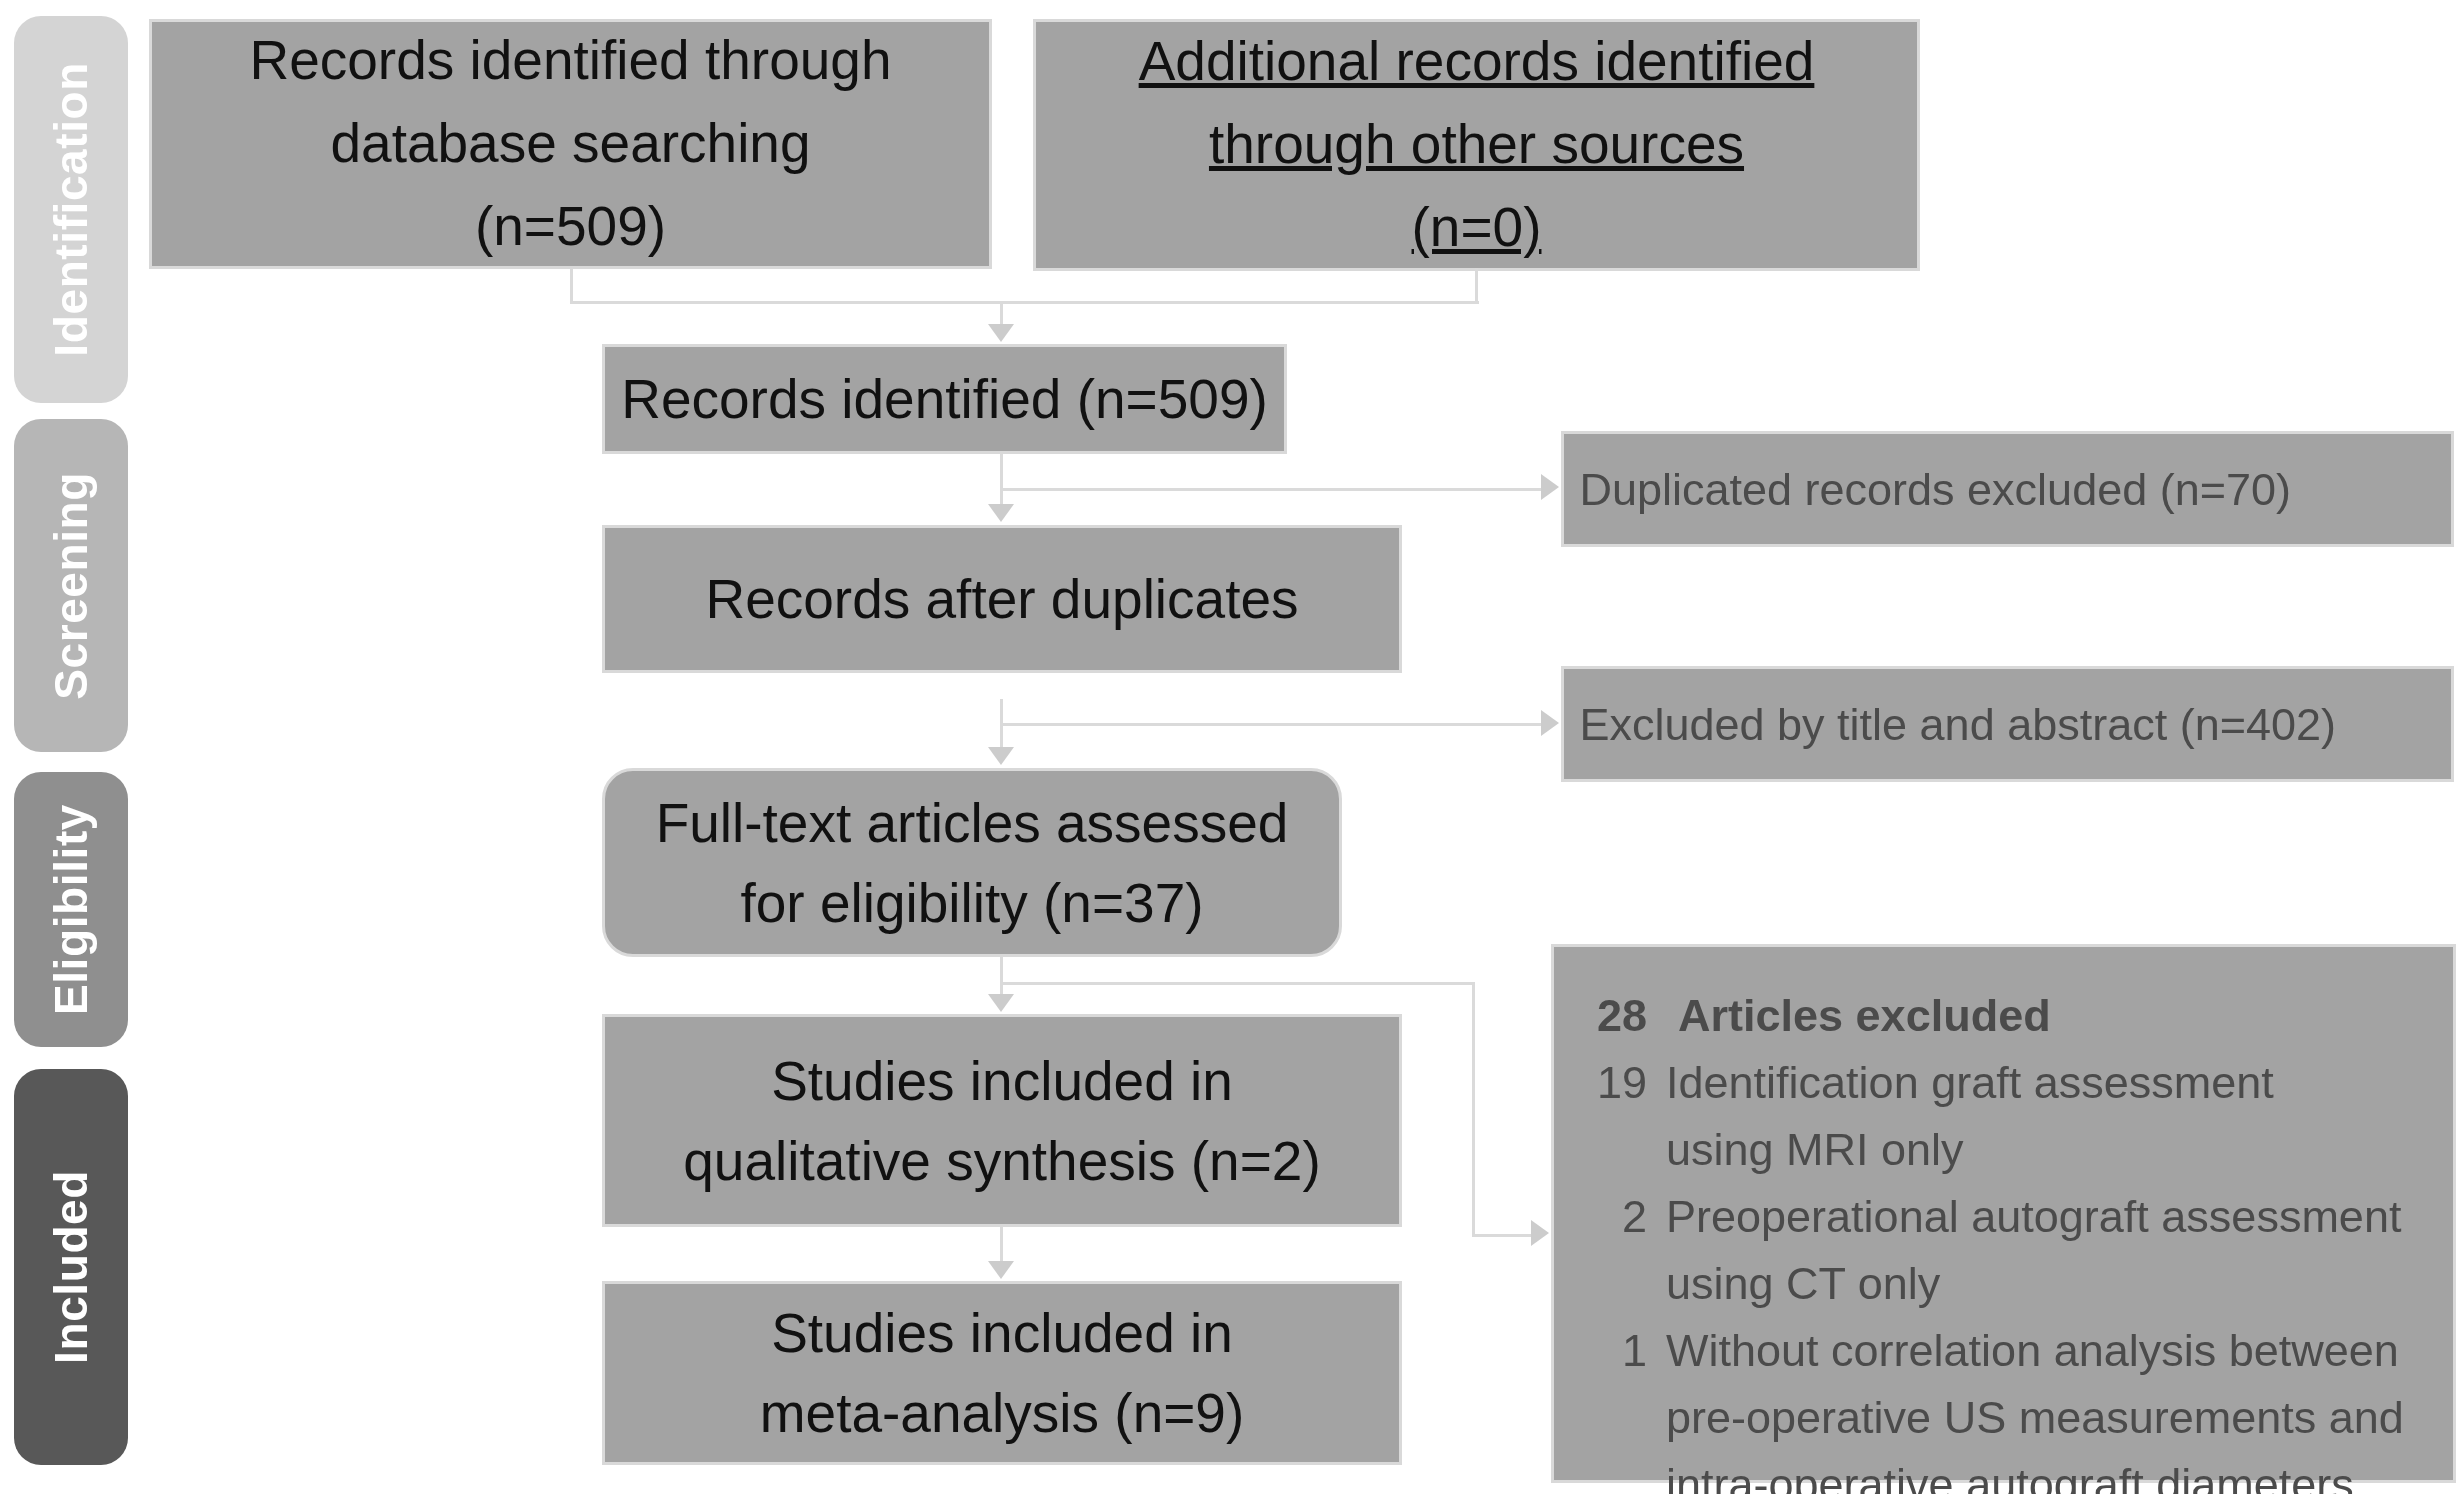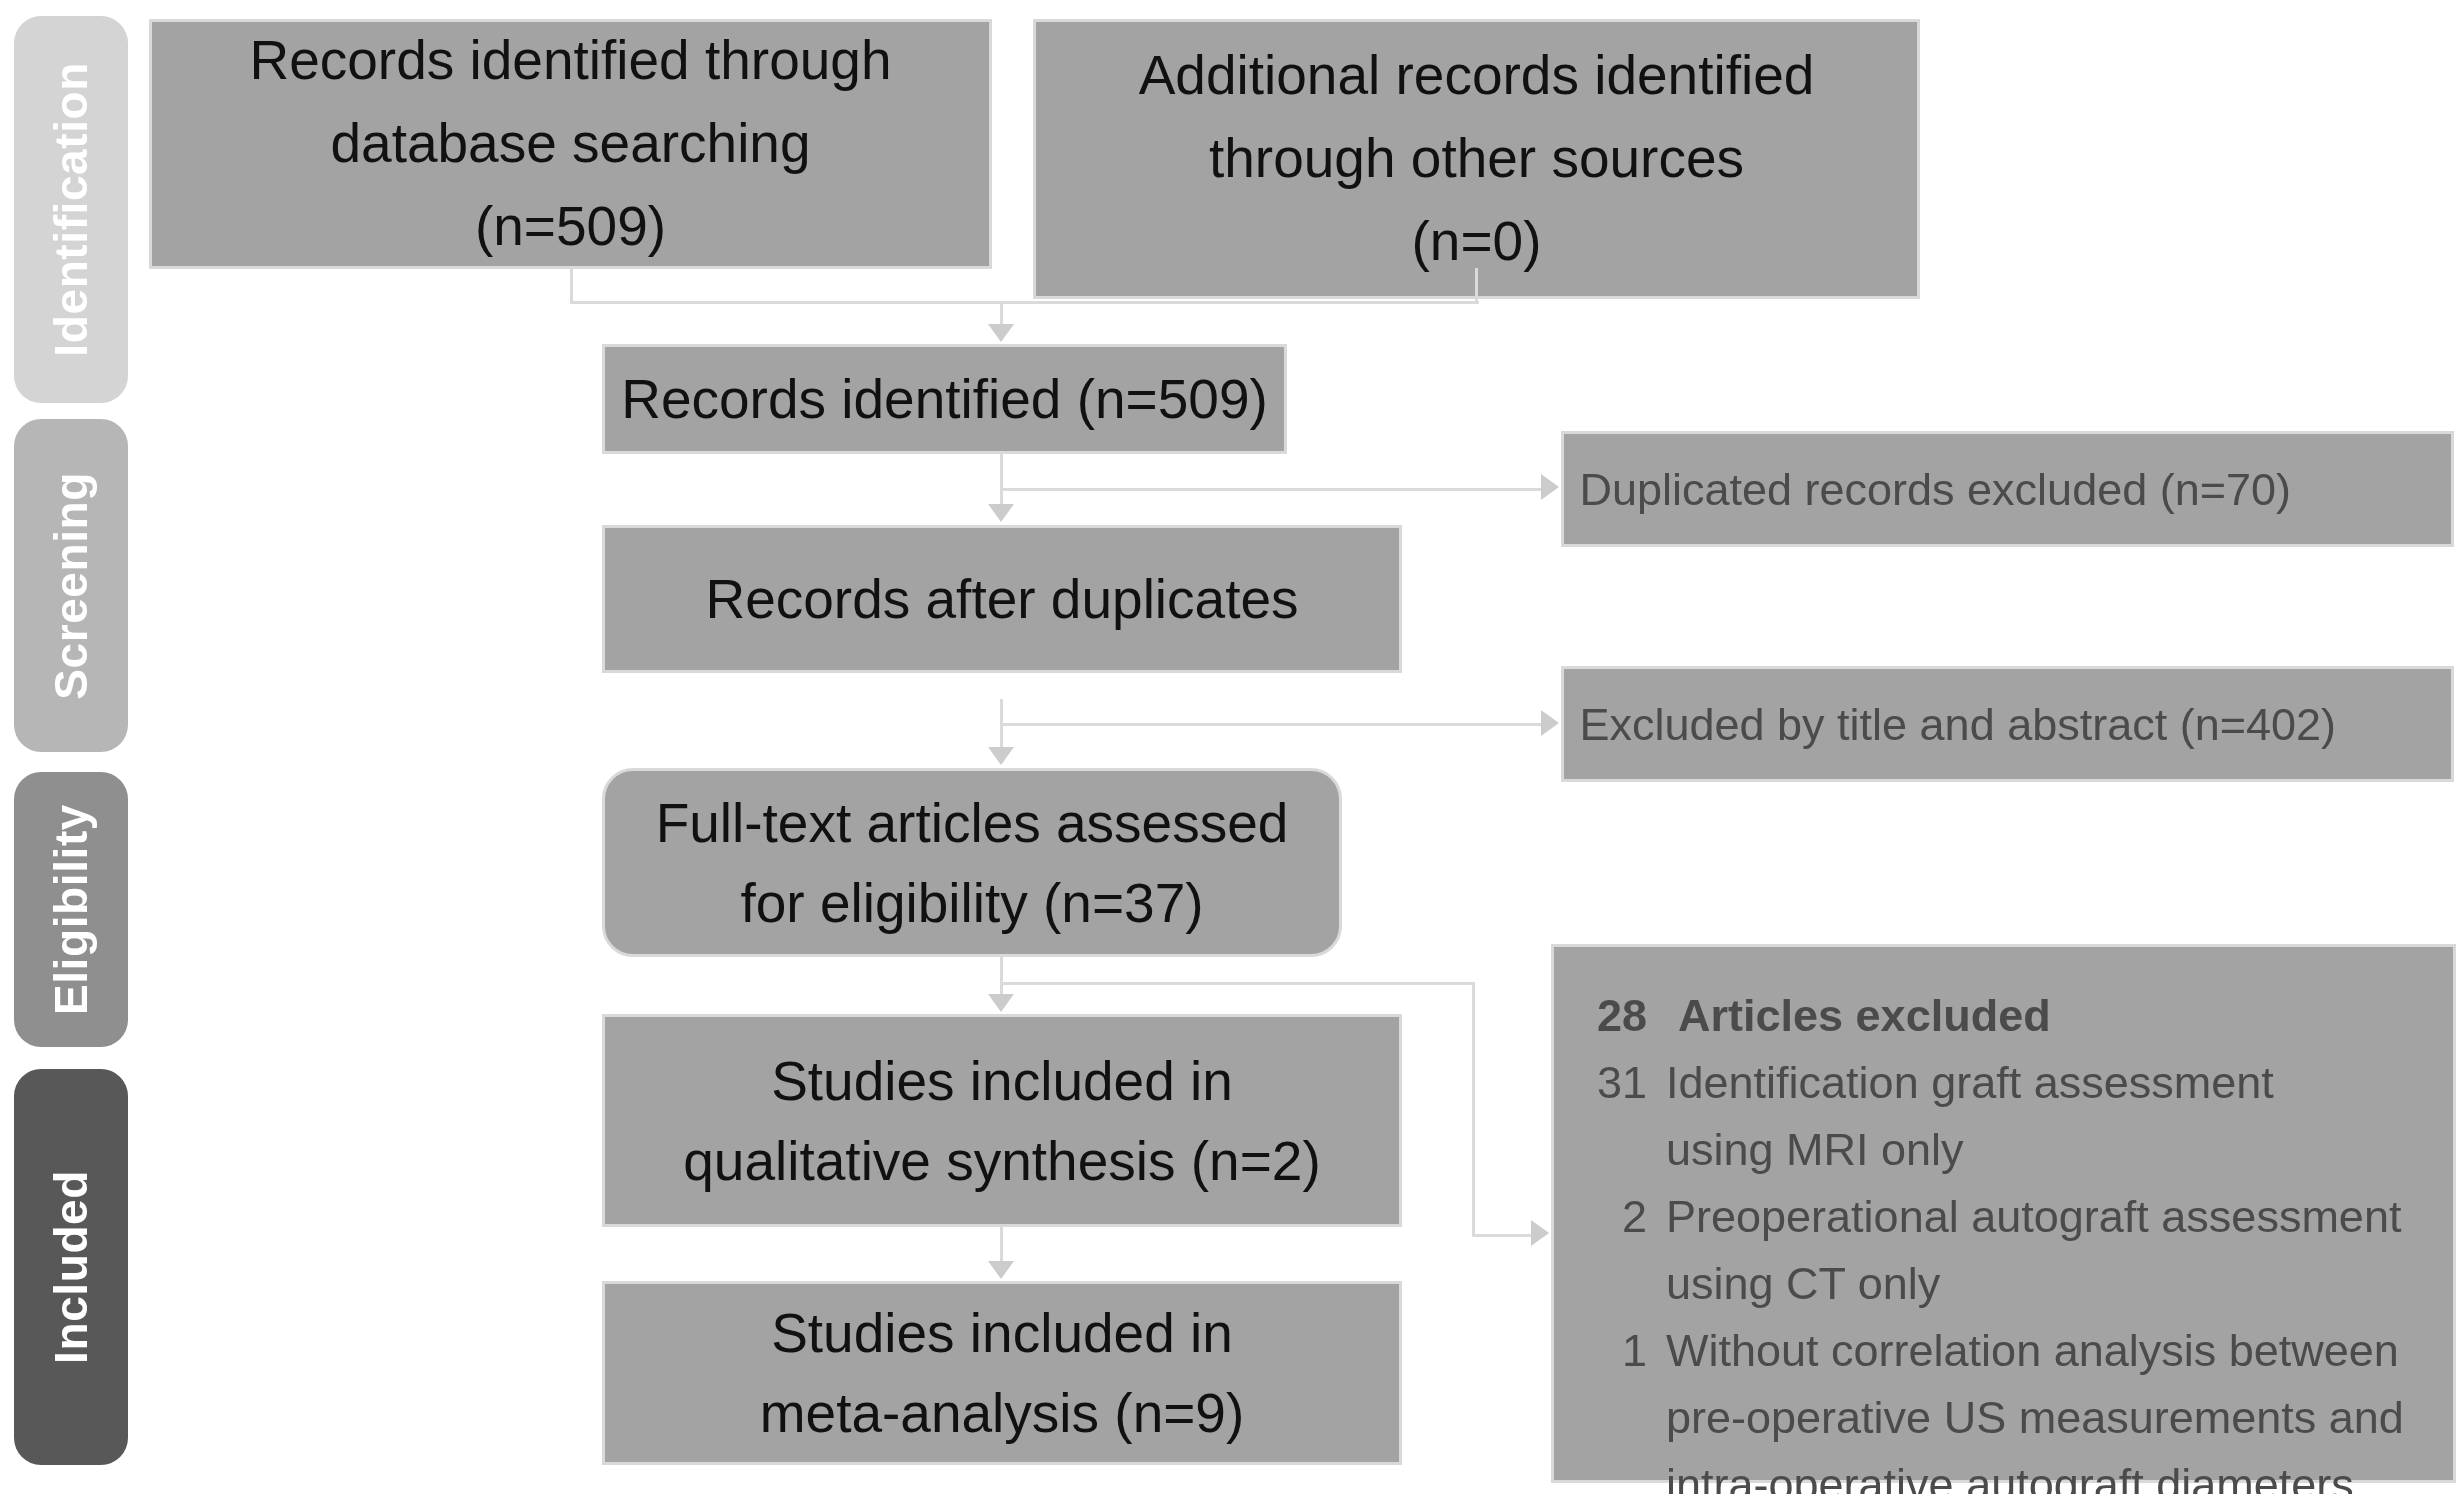--- a/index.html
+++ b/index.html
@@ -84,21 +84,21 @@
   </div>
   <div class="stage" style="top: 1069px; height: 396px; background: rgb(88, 88, 88);">
     <span>Included</span>
   </div>
 
   <div class="box" style="left:149px;top:18.6px;width:843px;height:250px;">
     <div class="top-text">Records identified through</div>
     <div class="top-text">database searching</div>
     <div class="top-text">(n=509)</div>
   </div>
-  <div class="box" style="left:1033px;top:18.6px;width:887px;height:280px;">
+  <div class="box" style="left:1033px;top:18.6px;width:887px;height:252px;text-decoration:underline;">
     <div class="top-text">Additional records identified</div>
     <div class="top-text">through other sources</div>
     <div class="top-text">(n=0)</div>
   </div>
 
   <div class="line v" style="left:570px;top:268px;height:36px;"></div>
   <div class="line v" style="left:1475px;top:268px;height:36px;"></div>
   <div class="line h" style="left:570px;top:301px;width:909px;"></div>
   <div class="line v" style="left:1000px;top:301px;height:25.6px;"></div>
   <div class="arrow-down" style="left:988px;top:324px;"></div>
@@ -153,21 +153,21 @@
     <div class="main-text">Studies included in</div>
     <div class="main-text">meta-analysis (n=9)</div>
   </div>
 
   <div class="box exclude-box" style="left:1551px;top:944px;width:905px;height:539px;">
     <div class="xrow bold">
       <div class="xnum">28</div>
       <div class="xtxt">Articles excluded</div>
     </div>
     <div class="xrow">
-      <div class="xnum">31</div>
+      <div class="xnum">19</div>
       <div class="xtxt">
         <div>Identification graft assessment</div>
         <div>using MRI only</div>
       </div>
     </div>
     <div class="xrow">
       <div class="xnum">2</div>
       <div class="xtxt">
         <div>Preoperational autograft assessment</div>
         <div>using CT only</div>

